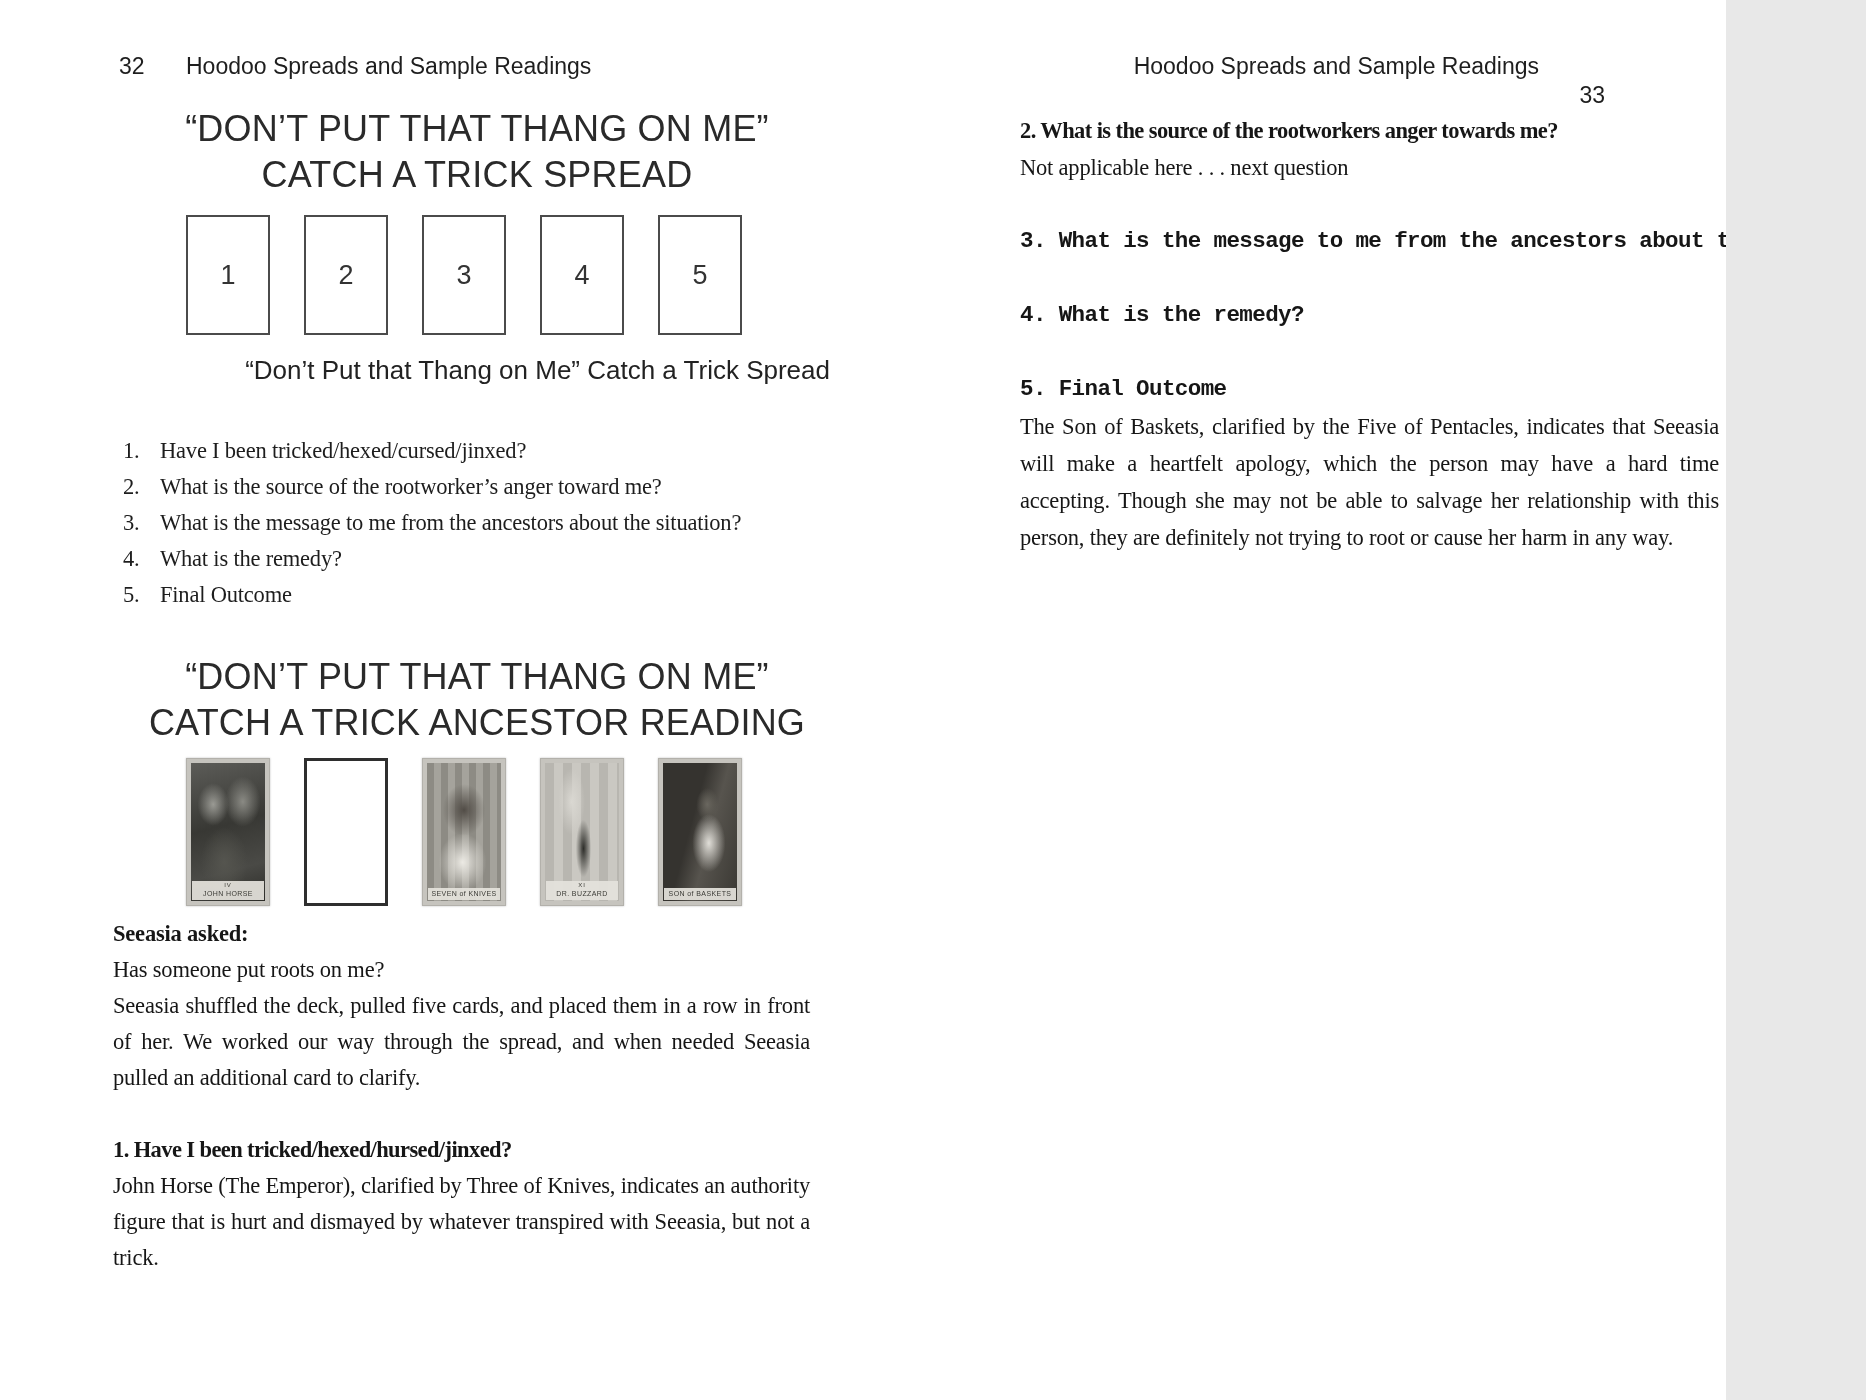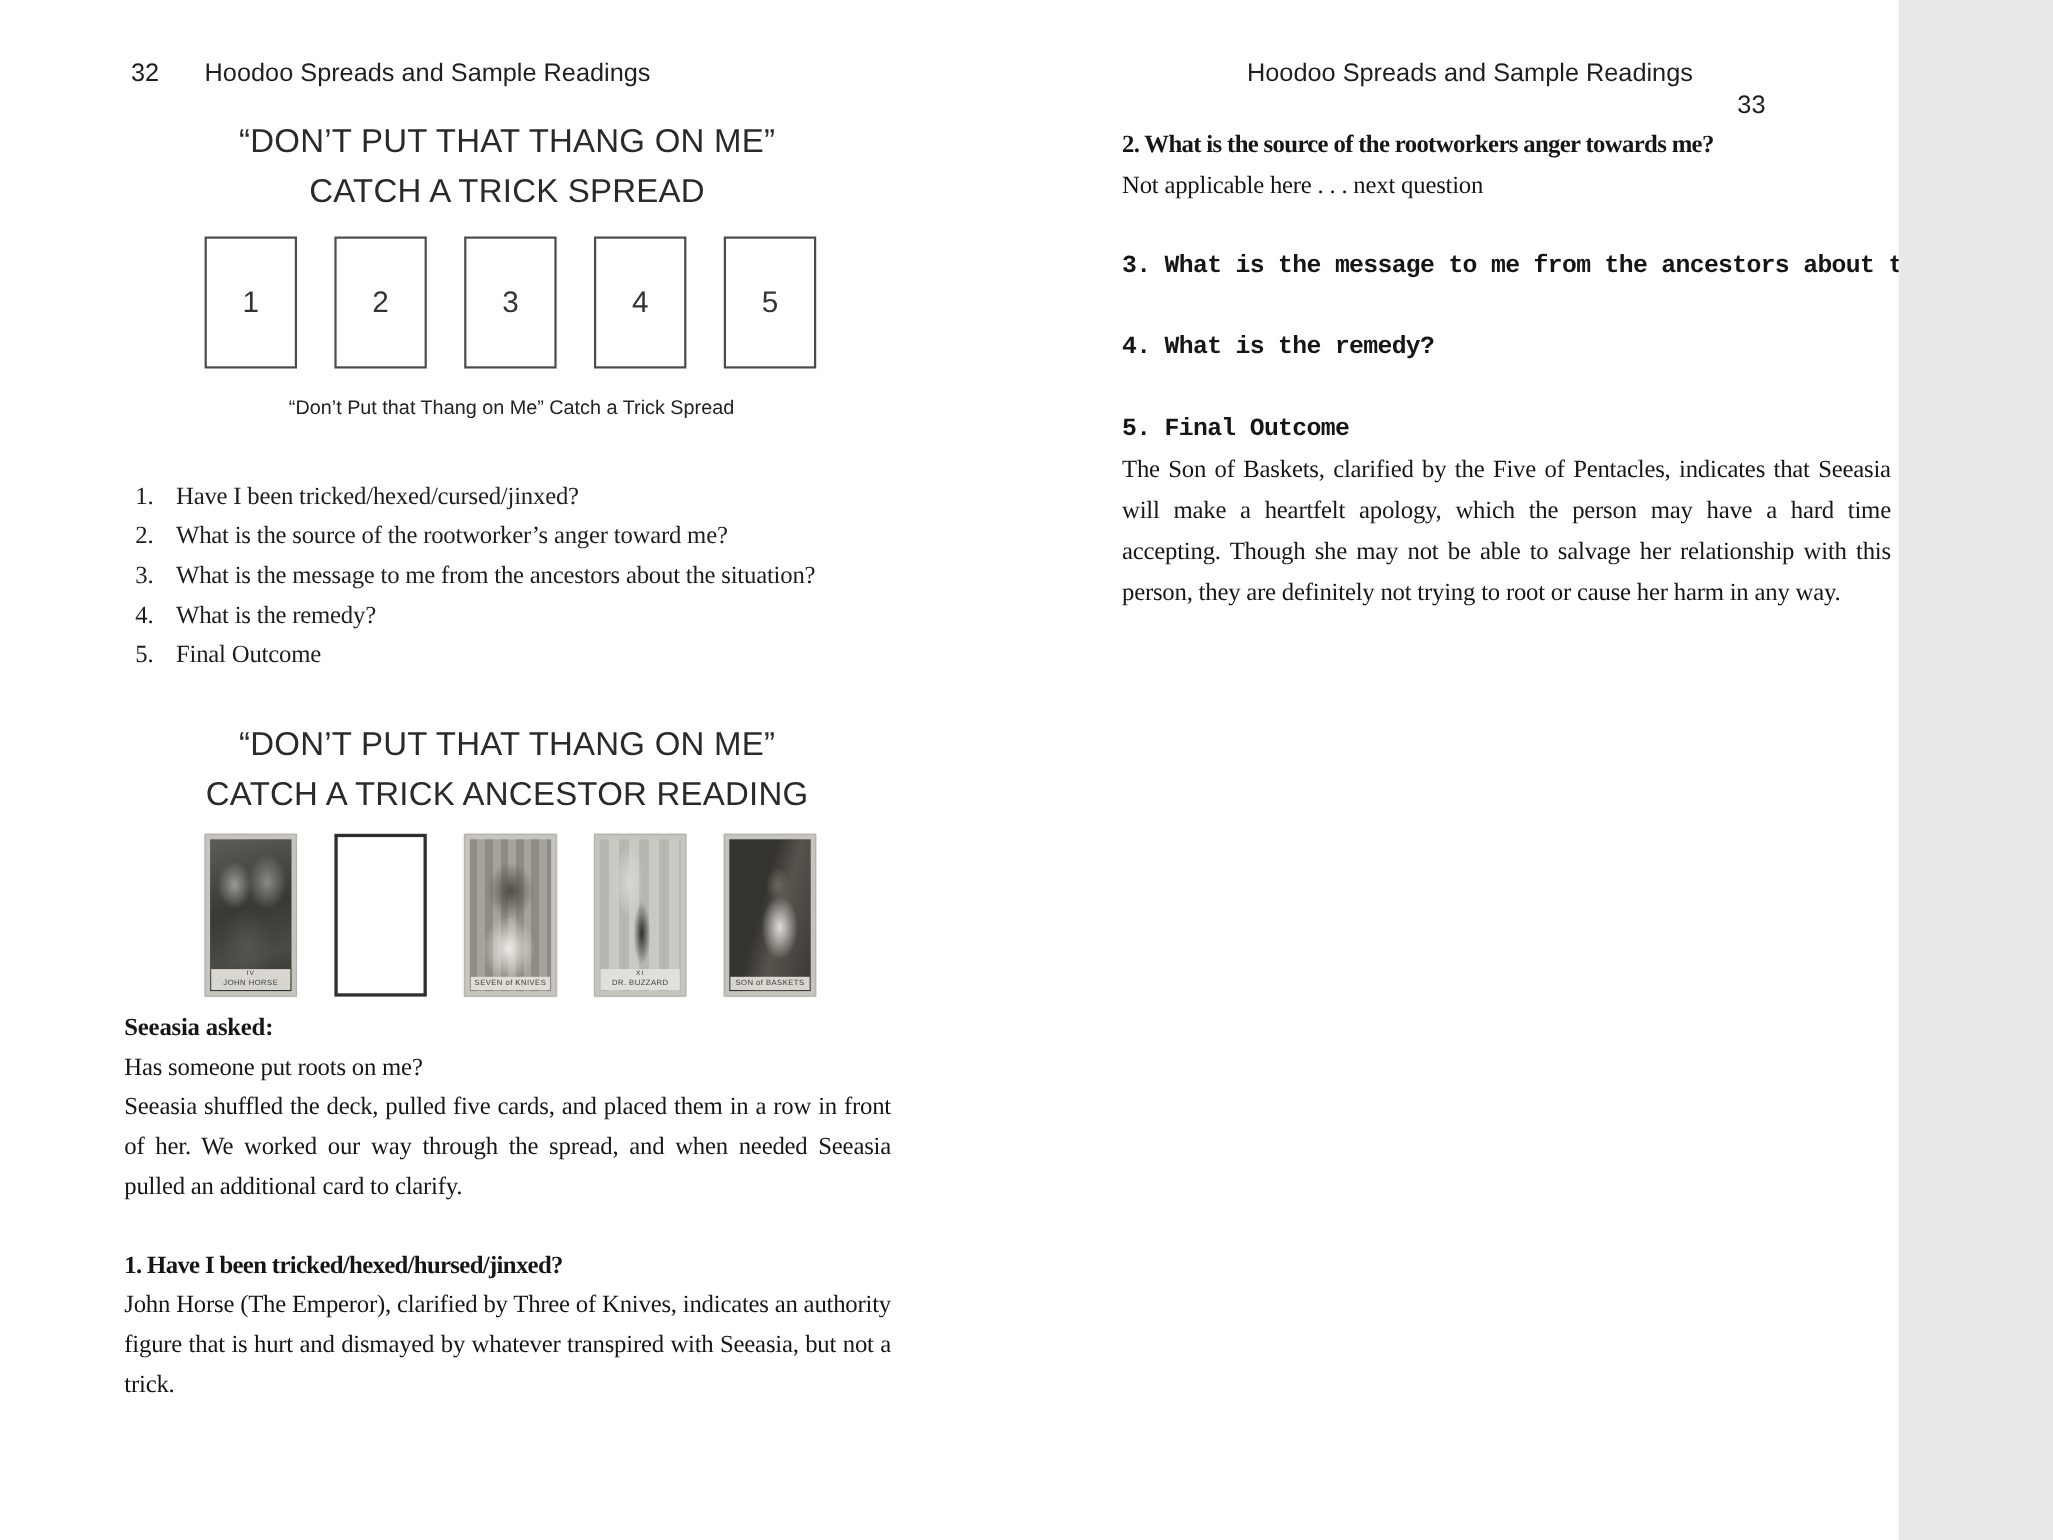--- a/index.html
+++ b/index.html
@@ -8,32 +8,32 @@
     font-family:"Liberation Serif",serif;color:#1a1a1a;overflow:hidden;
   }
   .abs{position:absolute;}
   
   .hdr{font-family:"Liberation Sans",sans-serif;font-size:23px;line-height:24px;color:#1e1e1e;}
   .folio-left{left:119px;top:54px;}
   .running-left{left:186px;top:54px;}
   .running-right{right:187px;top:54px;}
   .folio-right{right:121px;top:54px;margin-top:29px;}
   
-  .figtitle{left:96px;width:730px;text-align:center;
-    font-family:"Liberation Sans",sans-serif;font-size:30px;line-height:46px;
+  .figtitle{left:112px;width:730px;text-align:center;
+    font-family:"Liberation Sans",sans-serif;font-size:36px;line-height:46px;
     color:#2a2a2a;letter-spacing:.2px;}
   .t1{top:106px;}
   .t2{top:654px;}
   
   .boxes{left:186px;top:215px;display:flex;gap:34px;}
   .pbox{width:84px;height:120px;border:2px solid #4b4b4b;box-sizing:border-box;
     display:flex;align-items:center;justify-content:center;
     font-family:"Liberation Sans",sans-serif;font-size:27px;color:#333;}
-  .figcap{left:100px;top:357px;width:730px;text-align:center;
-    font-family:"Liberation Sans",sans-serif;font-size:18px;line-height:26px;color:#222;}
+  .figcap{left:100px;top:357px;width:730px;text-align:right;
+    font-family:"Liberation Sans",sans-serif;font-size:26px;line-height:26px;color:#222;}
   
   .qlist{left:123px;top:433px;font-size:22.5px;line-height:36px;letter-spacing:-.2px;color:#1d1d1d;}
   .qitem{display:flex;}
   .qnum{width:37px;flex:none;}
   
   .cards{left:186px;top:758px;display:flex;gap:34px;}
   .tcard{width:84px;height:148px;position:relative;box-sizing:border-box;}
   .photo{background:#c6c4be;border:1px solid #b3b1ab;box-shadow:0 0 2px rgba(0,0,0,.25);}
   .art{position:absolute;left:4px;right:4px;top:4px;bottom:4px;}
   .art-john{background:

